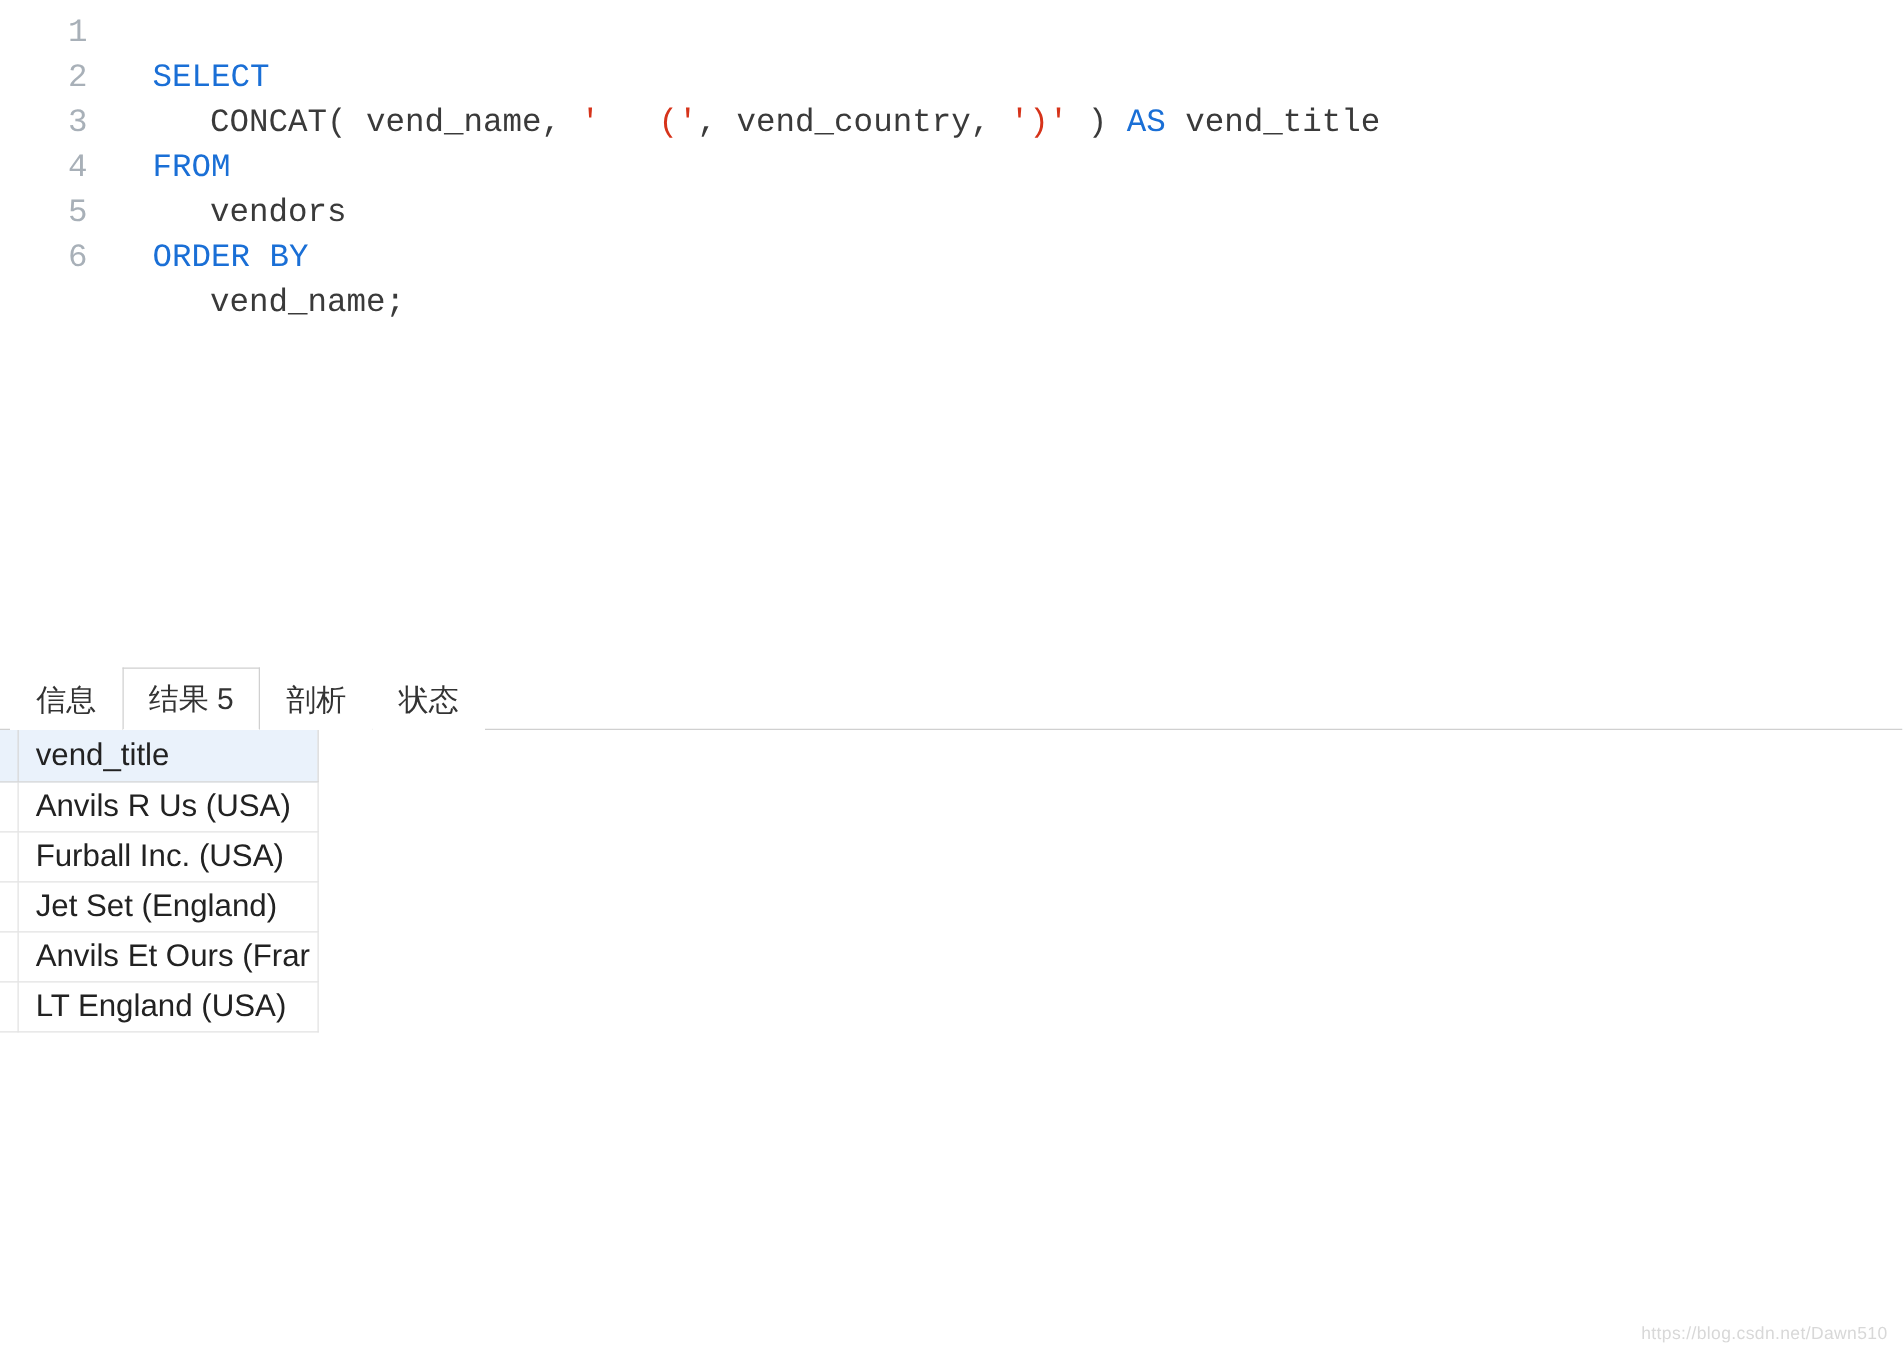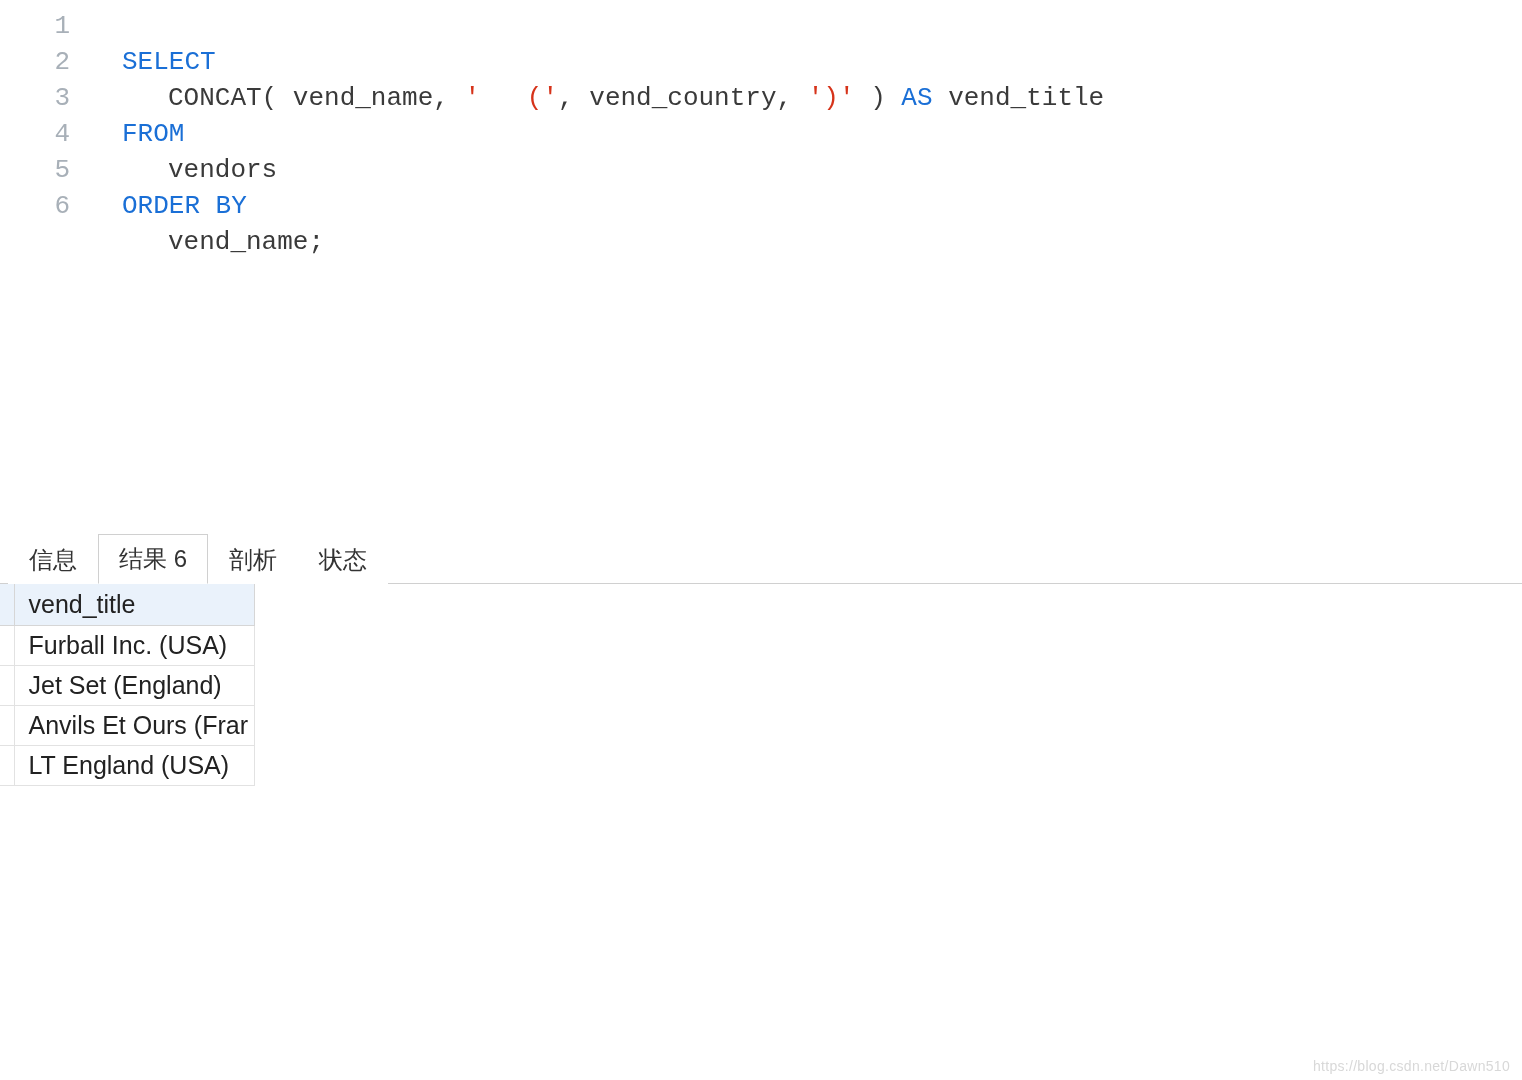--- a/index.html
+++ b/index.html
@@ -138,34 +138,38 @@
 <span class="indent"></span><span>CONCAT( vend_name, </span><span class="str">'   ('</span><span>, vend_country, </span><span class="str">')'</span><span> ) </span><span class="kw">AS</span><span> vend_title</span>
 <span class="kw">FROM</span>
 <span class="indent"></span><span>vendors</span>
 <span class="kw">ORDER BY</span>
 <span class="indent"></span><span>vend_name;</span>
   </div>
 </div>
 
 <div class="tabs">
   <div class="tab">信息</div>
-  <div class="tab active">结果 6</div>
+  <div class="tab active">结果 5</div>
   <div class="tab">剖析</div>
   <div class="tab">状态</div>
 </div>
 
 <div class="results">
   <table class="result-table">
     <thead>
       <tr>
         <th class="row-marker-col"></th>
         <th>vend_title</th>
       </tr>
     </thead>
     <tbody>
+      <tr>
+        <td class="row-marker-col"></td>
+        <td>Anvils R Us   (USA)</td>
+      </tr>
       <tr>
         <td class="row-marker-col"></td>
         <td>Furball Inc.   (USA)</td>
       </tr>
       <tr>
         <td class="row-marker-col"></td>
         <td>Jet Set   (England)</td>
       </tr>
       <tr>
         <td class="row-marker-col"></td>

